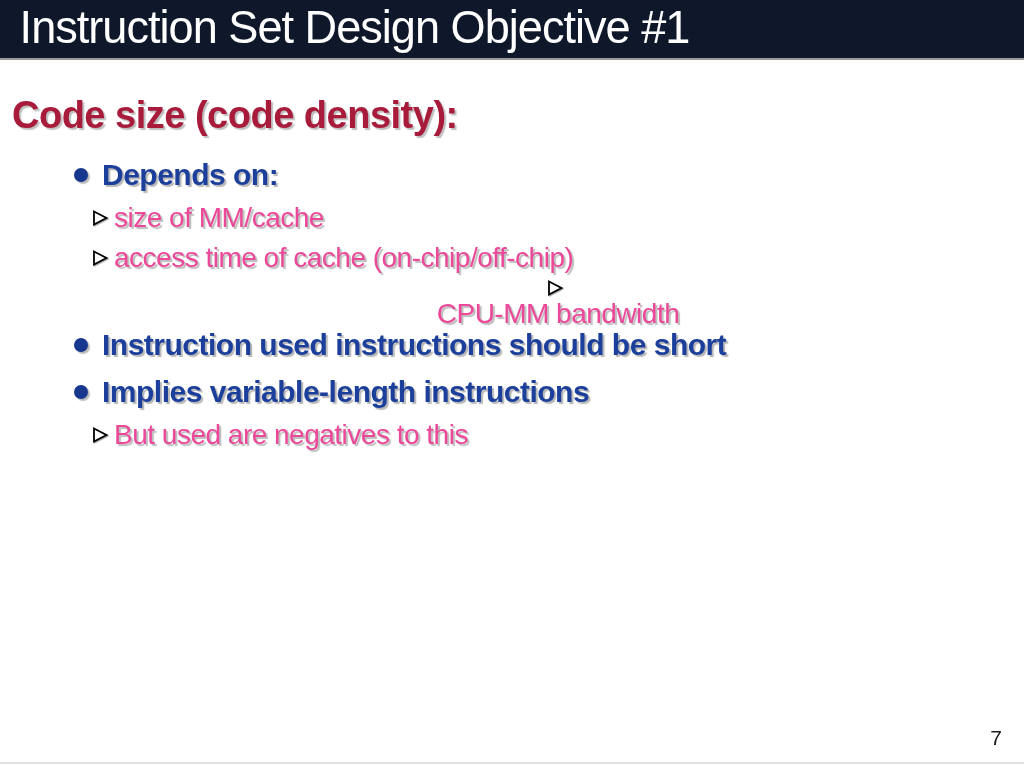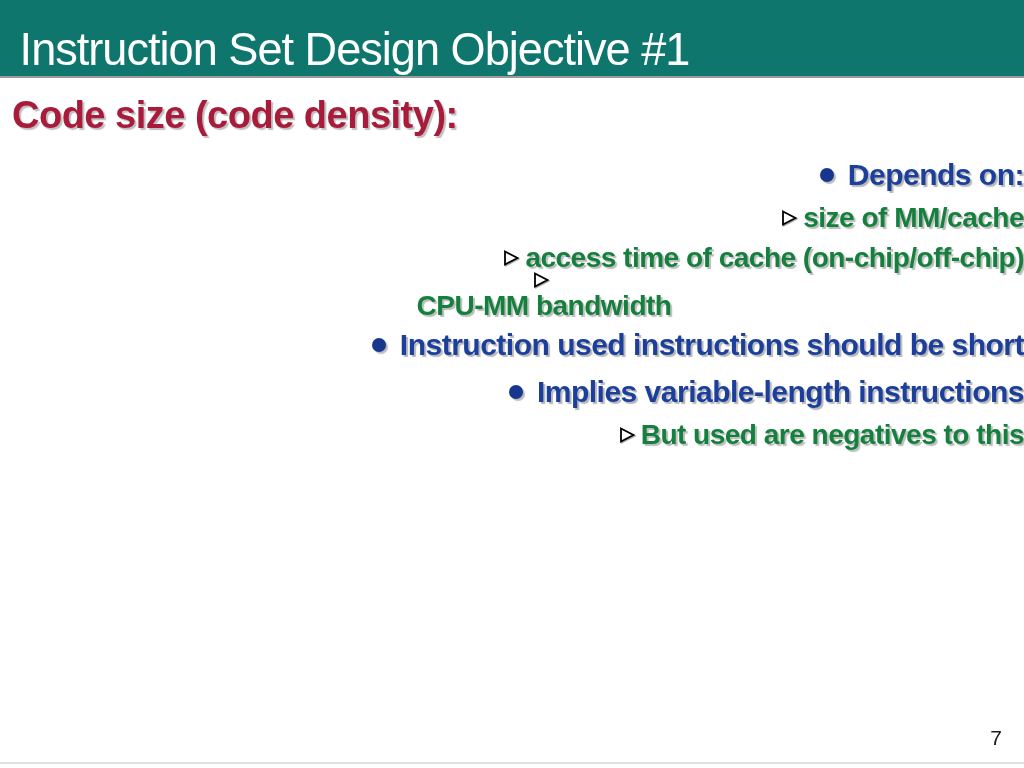--- a/index.html
+++ b/index.html
@@ -8,24 +8,24 @@
     position: relative;
     width: 1024px; height: 768px;
     background: #ffffff;
     font-family: "Liberation Sans", sans-serif;
     overflow: hidden;
   }
 
   
   .title-bar {
     position: absolute; top: 0; left: 0; right: 0;
-    height: 78px;
-    background: #0f766e;
+    height: 60px;
+    background: #0f172a;
     border-bottom: 2px solid #9a9a9a;
-    display: flex; align-items: flex-end;
+    display: flex; align-items: flex-start;
   }
   .title-bar .title-text {
     color: #ffffff;
     font-size: 46px;
     font-weight: 400;
     letter-spacing: -1px;
     padding-left: 20px;
     white-space: nowrap;
     transform: scaleX(0.98);
     transform-origin: left center;
@@ -44,37 +44,36 @@
 
   
   .content {
     position: absolute; left: 0; right: 0; top: 152px;
     list-style: none;
   }
   .item {
     display: flex;
     align-items: center;
     white-space: nowrap;
-    justify-content: flex-end;
   }
   .item.l1 {
     height: 46px;
     padding-left: 74px;
     color: #1b3f9b;
     font-size: 30px;
     font-weight: 700;
     letter-spacing: -0.5px;
     text-shadow: 2px 2px 1px rgba(165,165,165,0.8);
   }
   .item.l2 {
     height: 40px;
-    padding-left: 64px;
-    color: #15803d;
+    padding-left: 92px;
+    color: #ec4899;
     font-size: 28px;
-    font-weight: 700;
+    font-weight: 400;
     letter-spacing: -0.5px;
     text-shadow: 2px 2px 1px rgba(160,160,160,0.7);
   }
   .item.l2.tall { height: 44px; flex-direction: column; }
   .item.l1.tall { height: 47px; }
 
   .dot {
     width: 14px; height: 14px;
     border-radius: 50%;
     background: #17378f;

